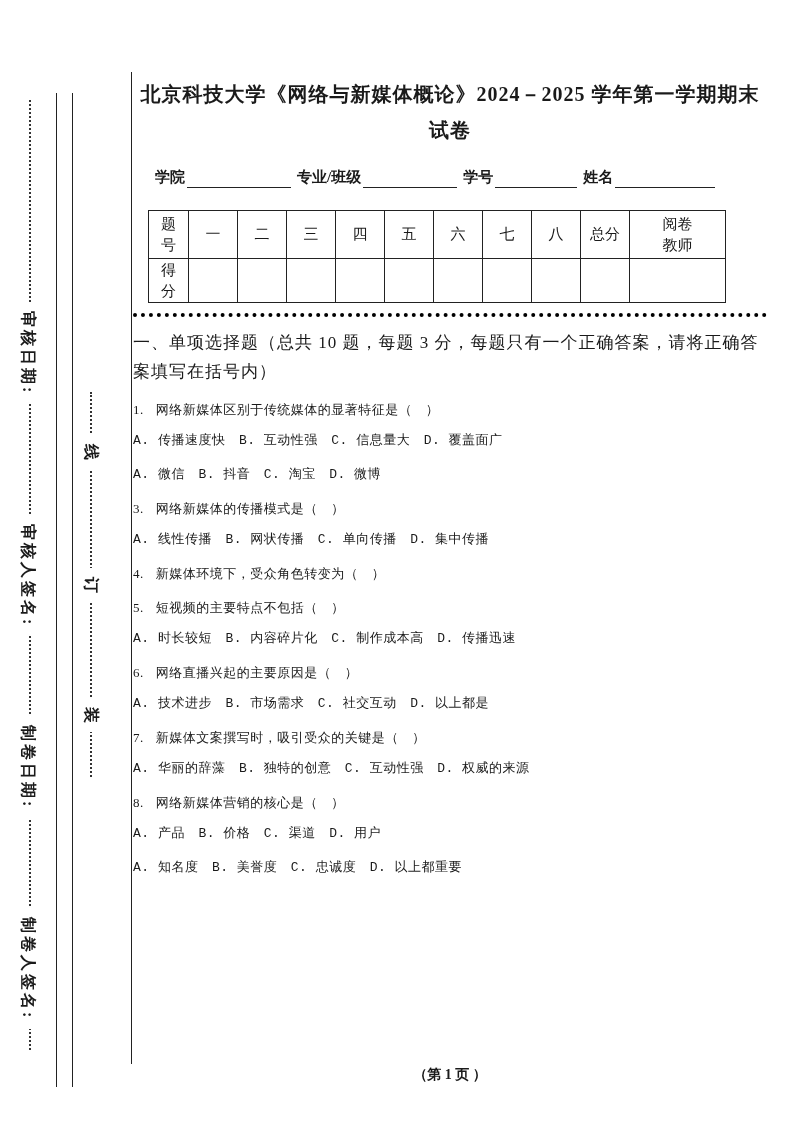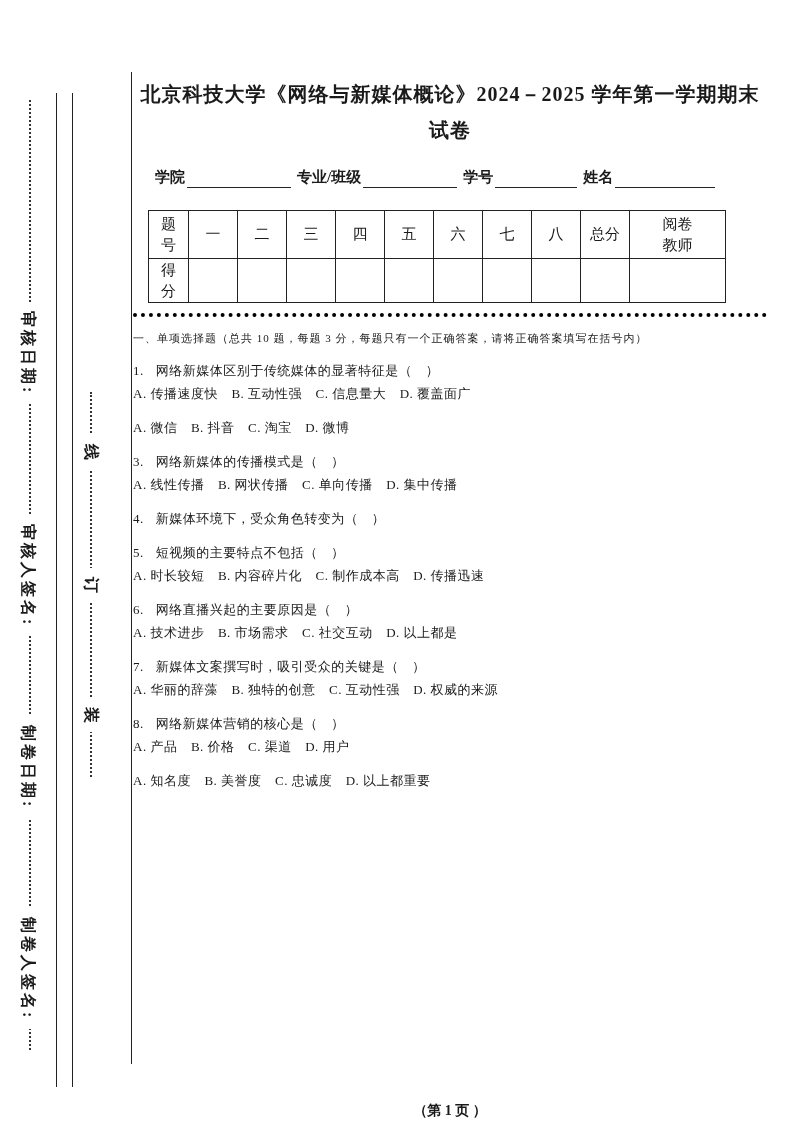--- a/index.html
+++ b/index.html
@@ -52,30 +52,30 @@
 
   .score-table { border-collapse:collapse; table-layout:fixed; margin:22px 0 0 15px; }
   .score-table td { border:1.5px solid #222; text-align:center; vertical-align:middle; font-size:15px; padding:0; }
   .r1 td { height:48px; } .r2 td { height:44px; }
   .stack { display:inline-block; word-break:break-all; line-height:1.35; text-align:center; }
   .s2 { width:1.1em; } .s4 { width:2.2em; }
 
   .dotted-sep { margin-top:10px; width:100%; height:0; border-top:4px dotted #000; }
 
   .section-heading {
-    margin-top:12px; font-size:11px; letter-spacing:1px; line-height:1.7;
+    margin-top:12px; font-size:17px; letter-spacing:1px; line-height:1.7;
   }
 
   .question { margin-top:12px; font-size:13px; letter-spacing:0.5px; }
   .q-line { line-height:22px; }
   .q-num { display:inline-block; margin-right:12px; }
-  .q-options { margin-top:1px; line-height:22px; }
+  .q-options { margin-top:9px; line-height:22px;font-family:Liberation Mono, monospace; }
 
   .footer {
-    position:absolute; left:133px; top:1102px; width:634px;
+    position:absolute; left:133px; top:1066px; width:634px;
     text-align:center; font-weight:bold; font-size:14px;
   }
 </style>
 </head>
 <body>
 
 <div class="page">
 
   <div class="dotted-vline col-a"></div>
   <div class="sig-label" style="top:302px">审核日期:</div>

